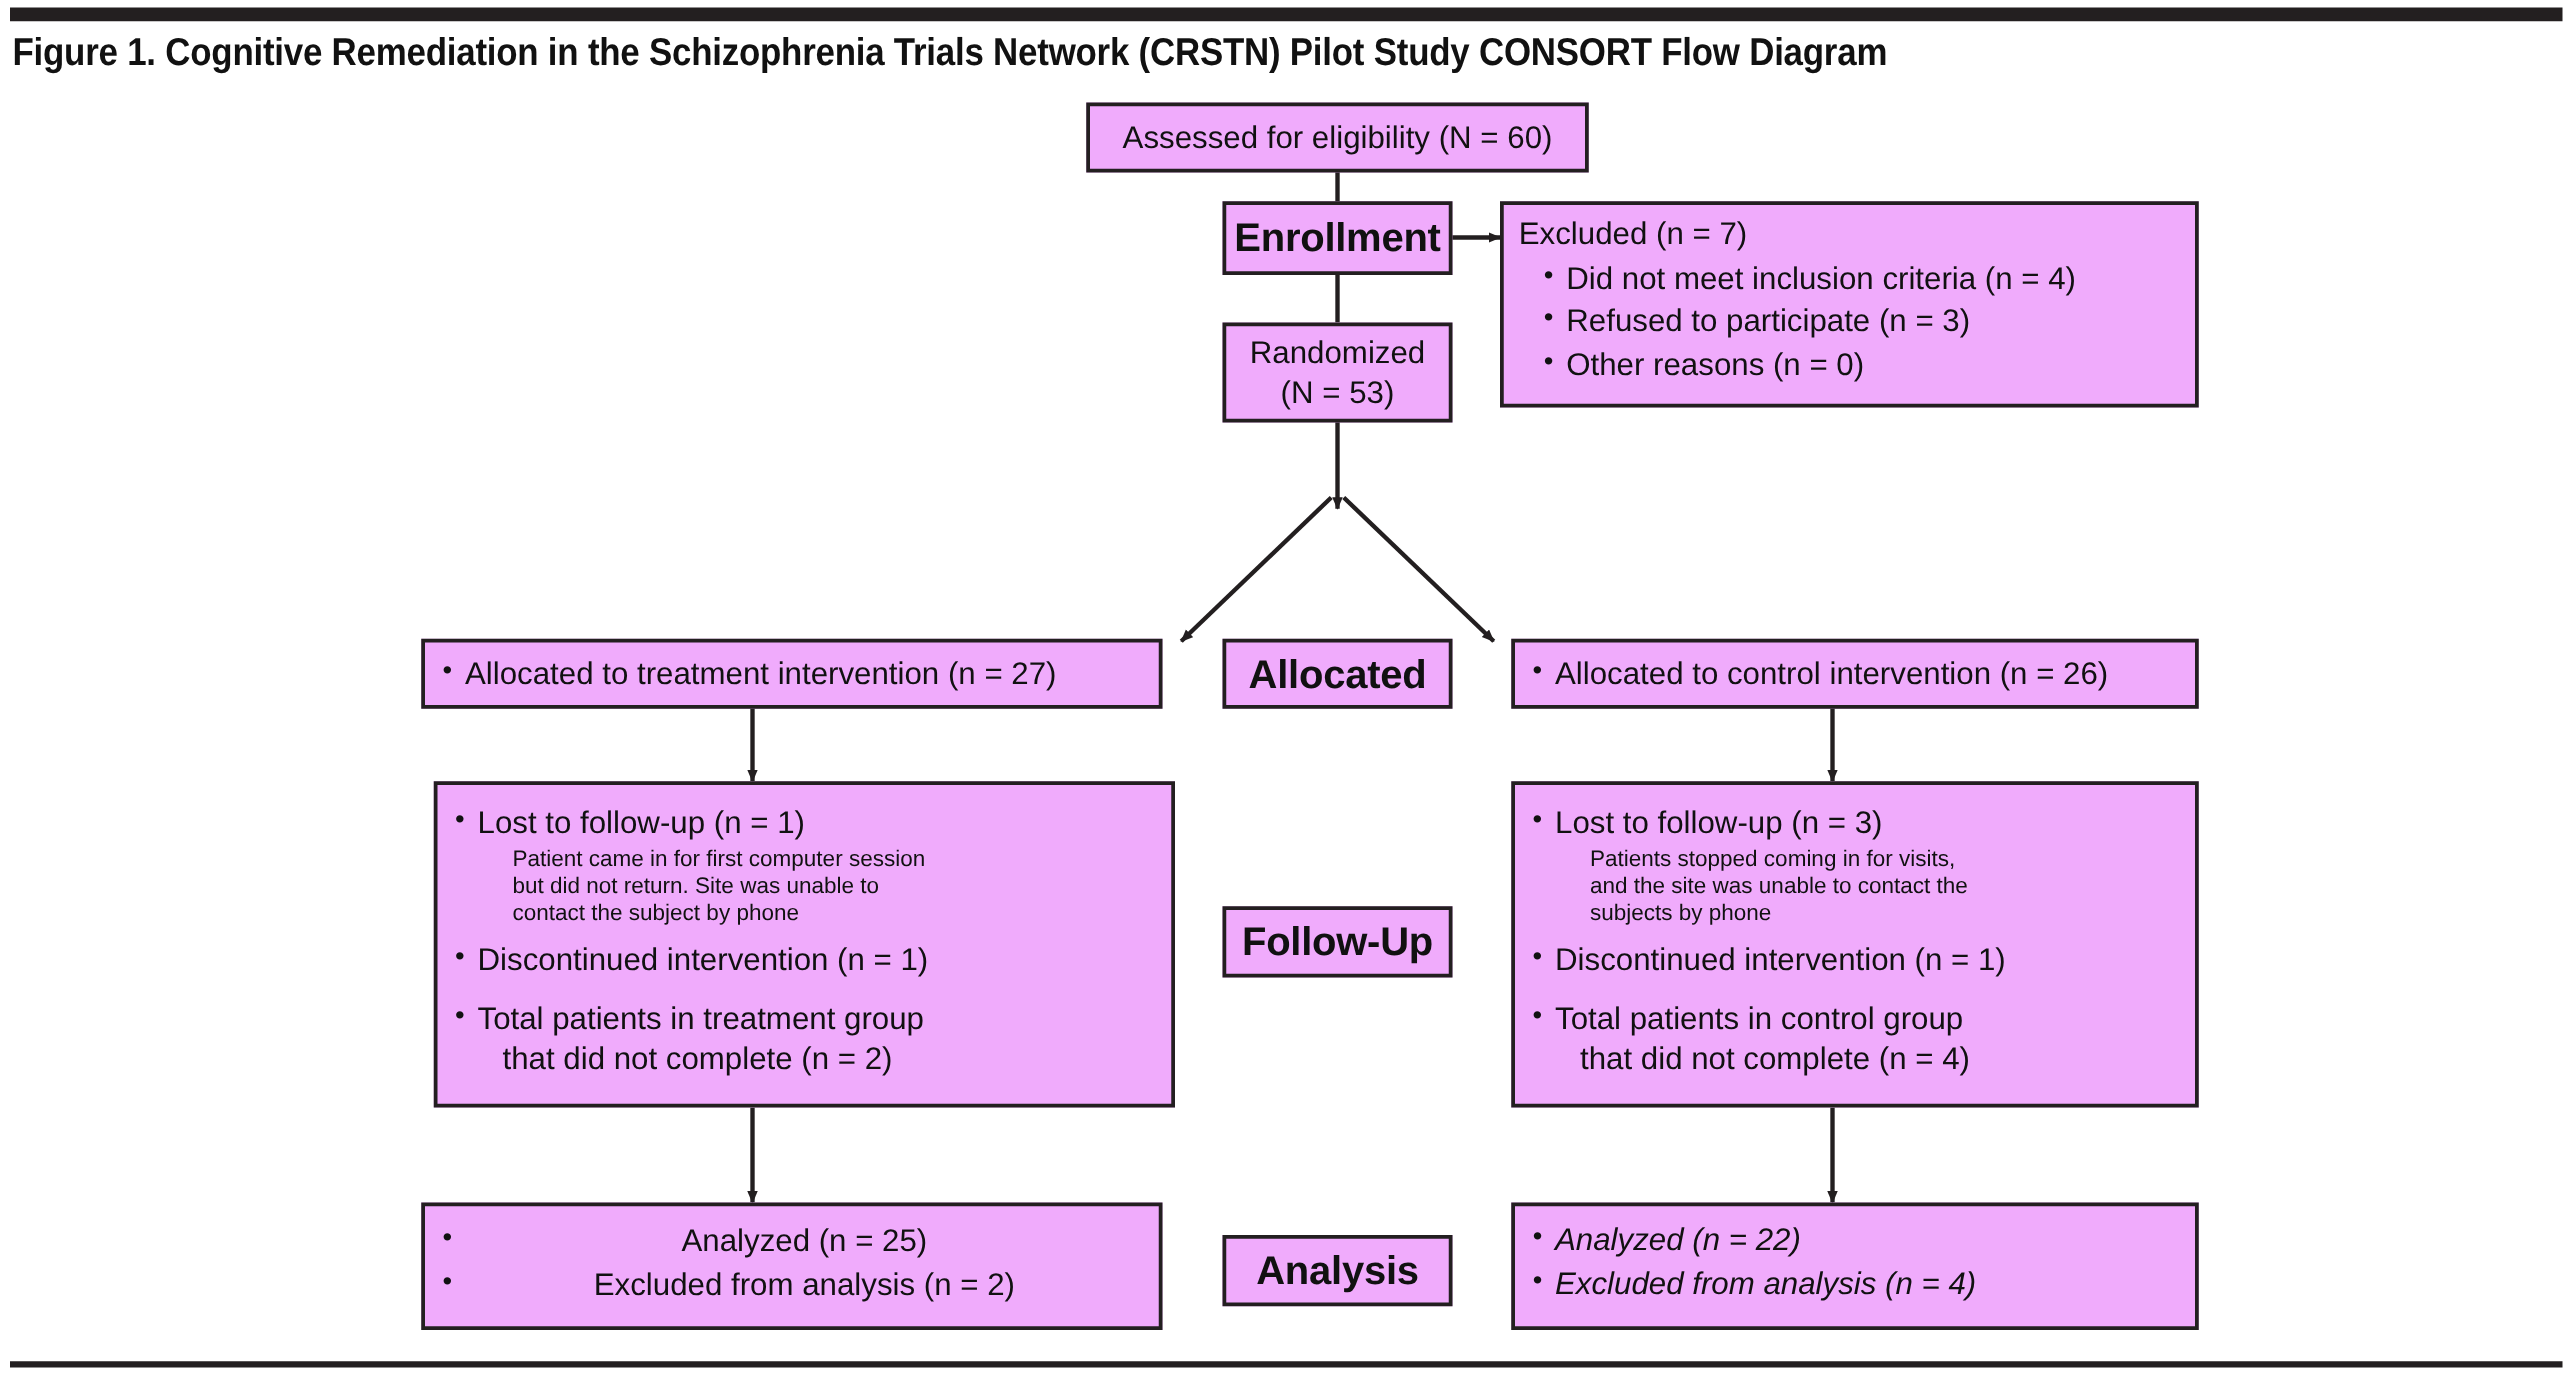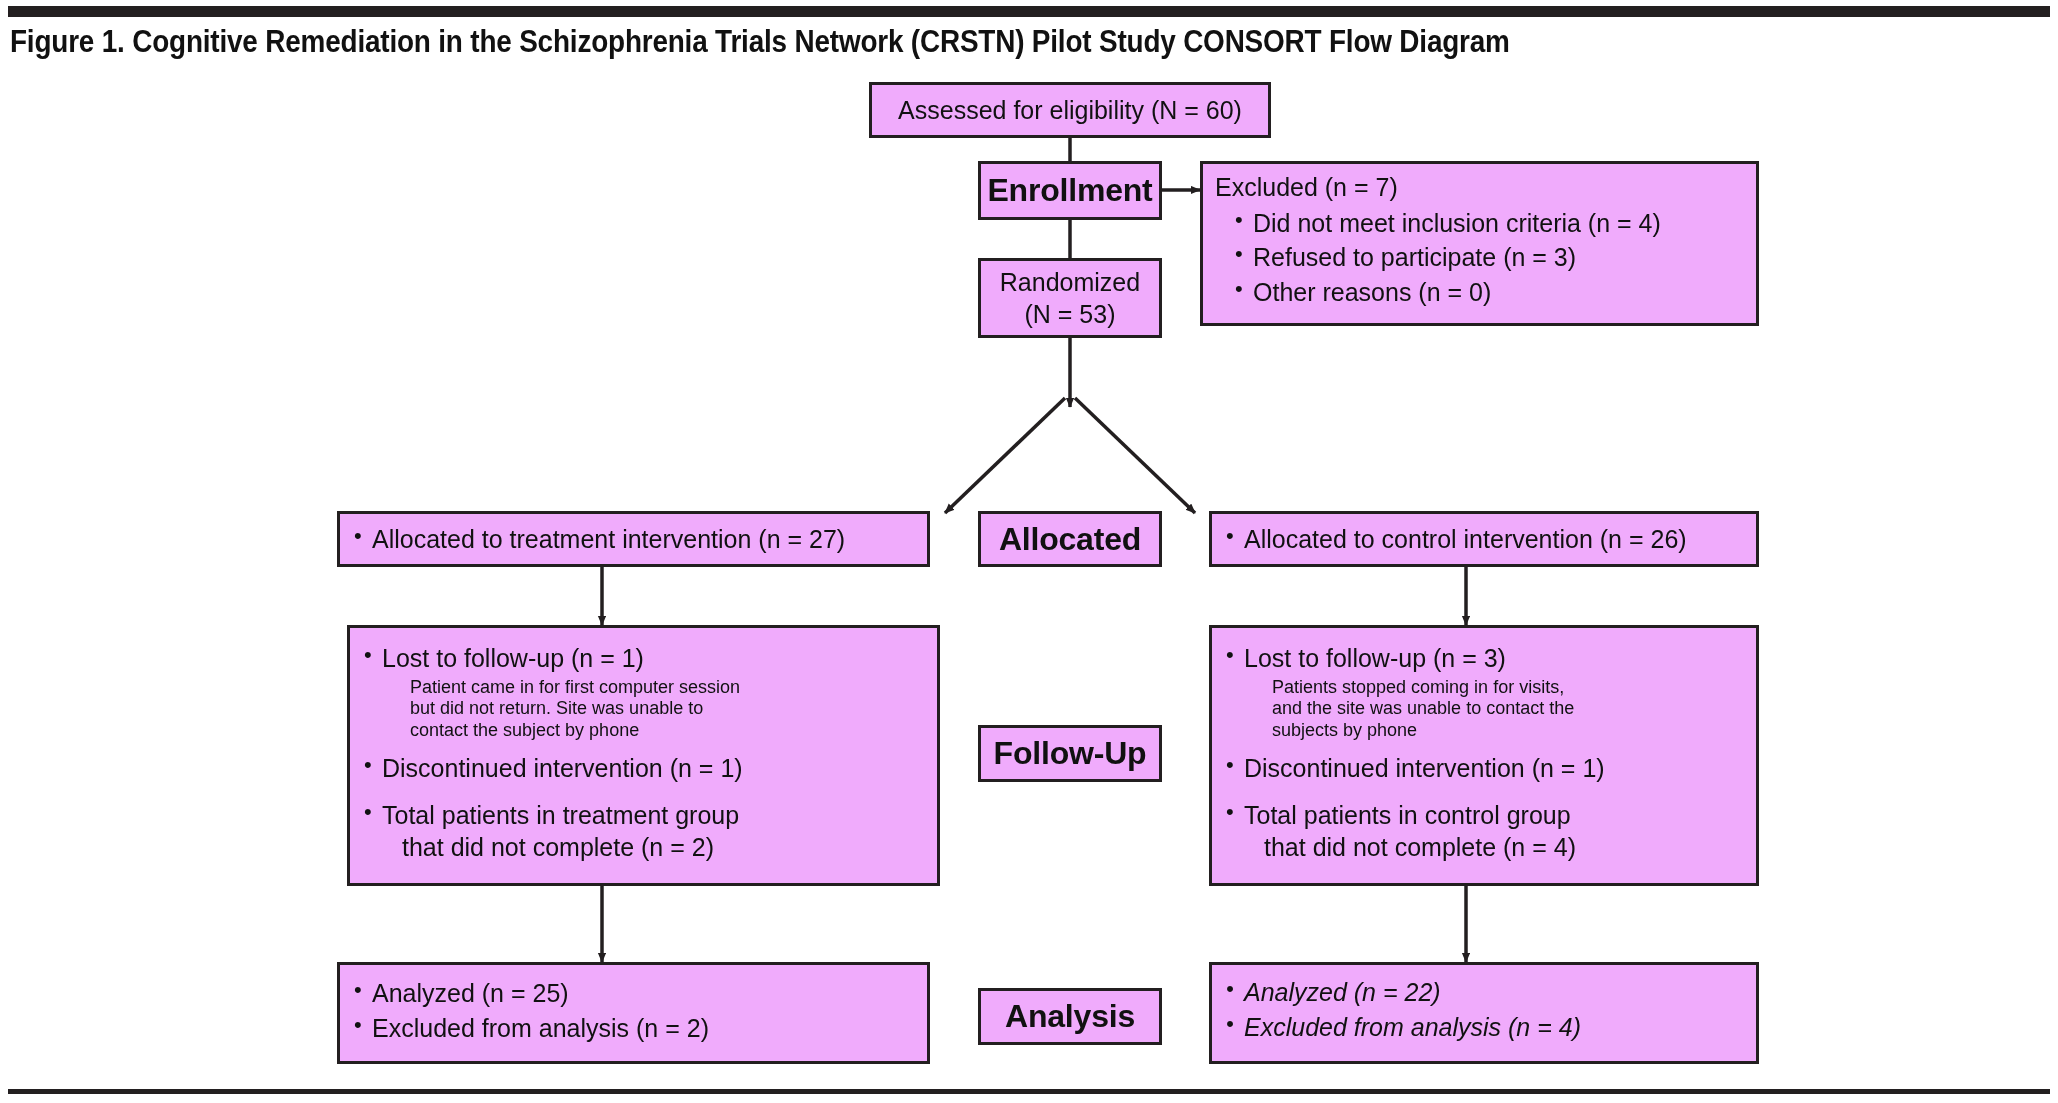--- a/index.html
+++ b/index.html
@@ -259,21 +259,21 @@
         </li>
         <li>
           <span>Total patients in control group</span>
           <span class="cont-line">that did not complete (n = 4)</span>
         </li>
       </ul>
     </div>
   </div>
 
   <div class="box" style="left:337px; top:962px; width:593px; height:102px;">
-    <div class="pad" style="padding-top:12px;">
+    <div class="pad" style="padding-top:12px;text-align:center;">
       <ul class="blist">
         <li>Analyzed (n = 25)</li>
         <li>Excluded from analysis (n = 2)</li>
       </ul>
     </div>
   </div>
 
   <div class="stage" style="left:978px; top:988px; width:184px; height:57px;">
     <span>Analysis</span>
   </div>

